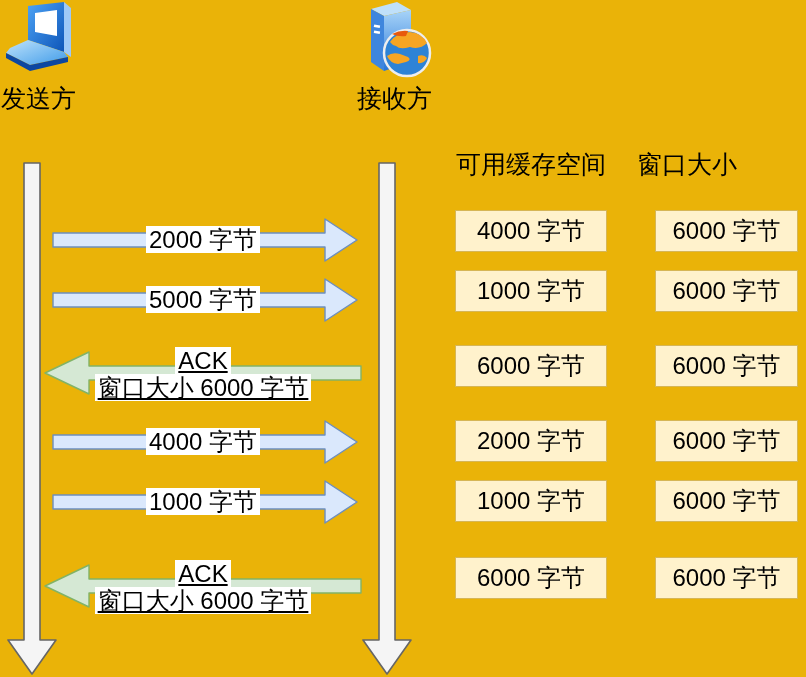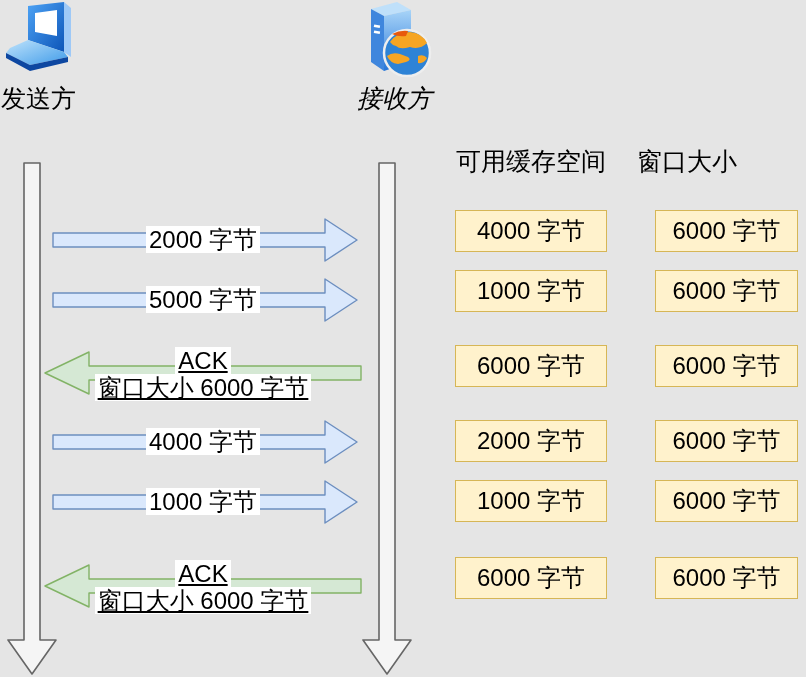--- a/index.html
+++ b/index.html
@@ -1,24 +1,24 @@
 <!DOCTYPE html>
 <html style="--data_arrow_fill: #dae8fc; --data_arrow_stroke: #6c8ebf; --ack_arrow_fill: #d5e8d4; --ack_arrow_stroke: #82b366; --box_fill: #fff2cc; --box_stroke: #d6b656; --timeline_fill: #f5f5f5; --timeline_stroke: #666666; --text: #000000;"><head>
 <meta charset="utf-8">
 <style>
   html,body{margin:0;padding:0;background:#fff;}
   body{font-family:"Liberation Sans","DejaVu Sans",sans-serif;color:#000;}
-  .canvas{position:relative;width:806px;height:677px;background:#e5e5e5;overflow:hidden;}
+  .canvas{position:relative;width:806px;height:677px;background:#eab308;overflow:hidden;}
   .abs{position:absolute;}
 
   .actor-label{position:absolute;top:84px;font-size:25px;line-height:28px;white-space:nowrap;}
   .sender-label{left:1px;}
-  .receiver-label{left:357px;font-style:italic;}
+  .receiver-label{left:357px;}
 
-  .col-header{position:absolute;top:150px;font-size:25px;line-height:28px;text-align:center;white-space:nowrap;font-family:Liberation Mono, monospace;}
+  .col-header{position:absolute;top:150px;font-size:25px;line-height:28px;text-align:center;white-space:nowrap;}
   .buffer-header{left:455px;width:152px;}
   .window-header{left:612px;width:150px;}
 
   .timeline{position:absolute;top:162px;width:50px;height:513px;}
   .timeline-left{left:7px;}
   .timeline-right{left:362px;}
   .timeline path{fill:var(--timeline_fill,#f5f5f5);stroke:var(--timeline_stroke,#666666);stroke-width:1.6;stroke-linejoin:round;}
 
   .arr{position:absolute;height:44px;}
   .arr.blue{left:52px;width:306px;}

